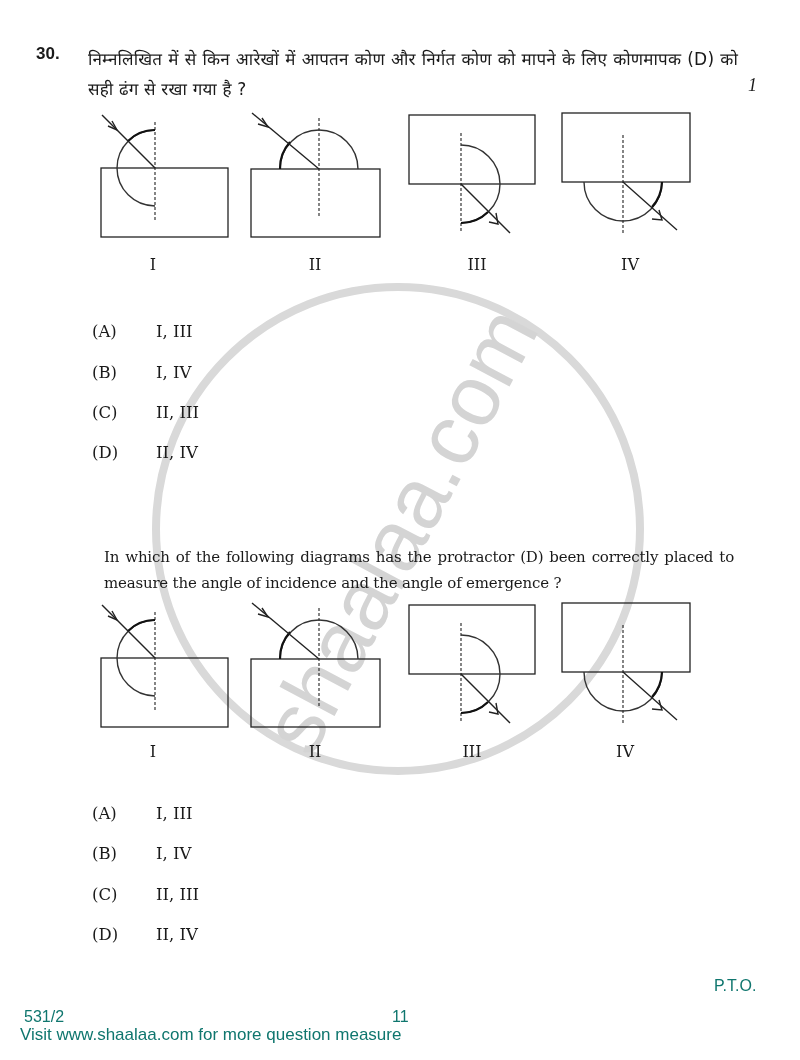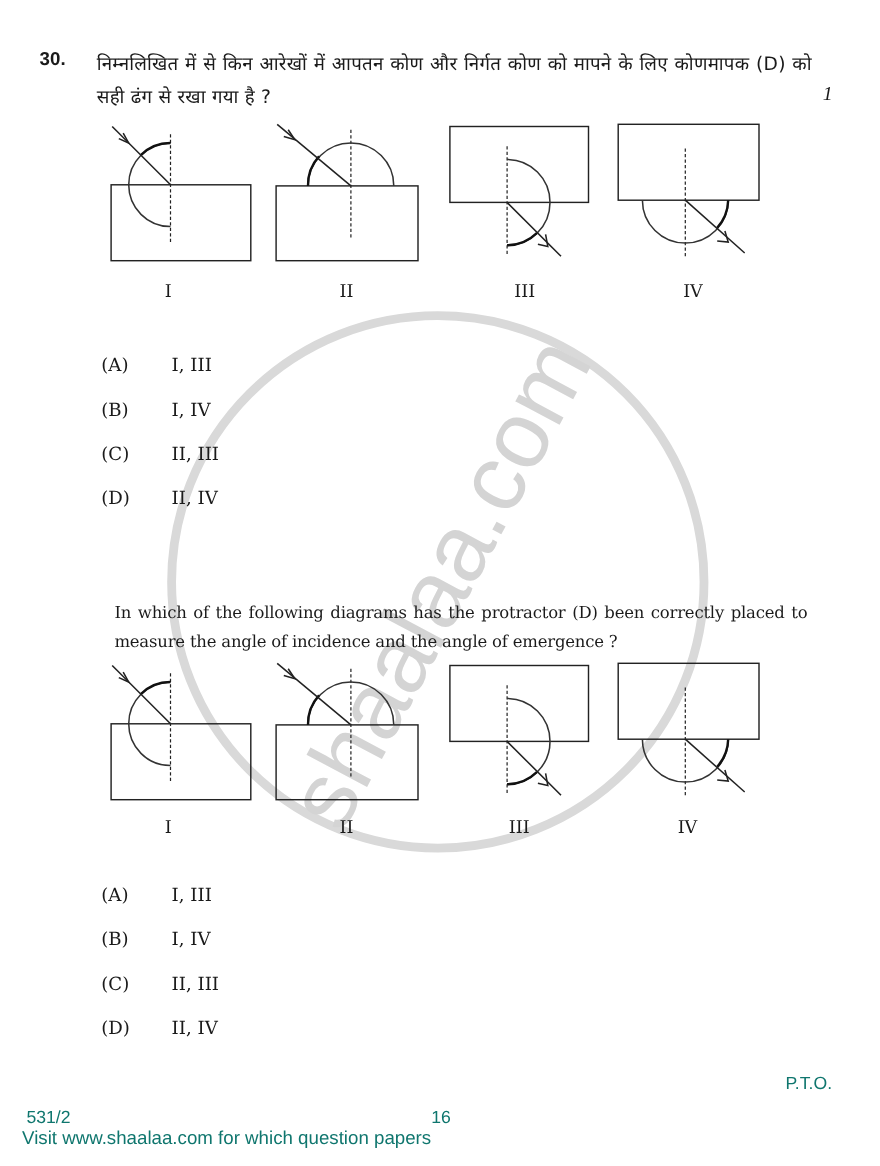--- a/index.html
+++ b/index.html
@@ -117,15 +117,15 @@
 <div class="opt" style="left:92px; top:885px;">
   <span class="lab">(C)</span>
   <span class="val">II, III</span>
 </div>
 <div class="opt" style="left:92px; top:925px;">
   <span class="lab">(D)</span>
   <span class="val">II, IV</span>
 </div>
 
 <div class="abs footer" style="left:24px; top:1008px;">531/2</div>
-<div class="abs footer" style="left:392px; top:1008px;">16</div>
+<div class="abs footer" style="left:392px; top:1008px;">11</div>
 <div class="abs footer" style="left:714px; top:977px;">P.T.O.</div>
-<div class="abs footer" style="left:20px; top:1025px; font-size:17px;">Visit www.shaalaa.com for which question papers</div>
+<div class="abs footer" style="left:20px; top:1025px; font-size:17px;">Visit www.shaalaa.com for more question measure</div>
 
 </body></html>

